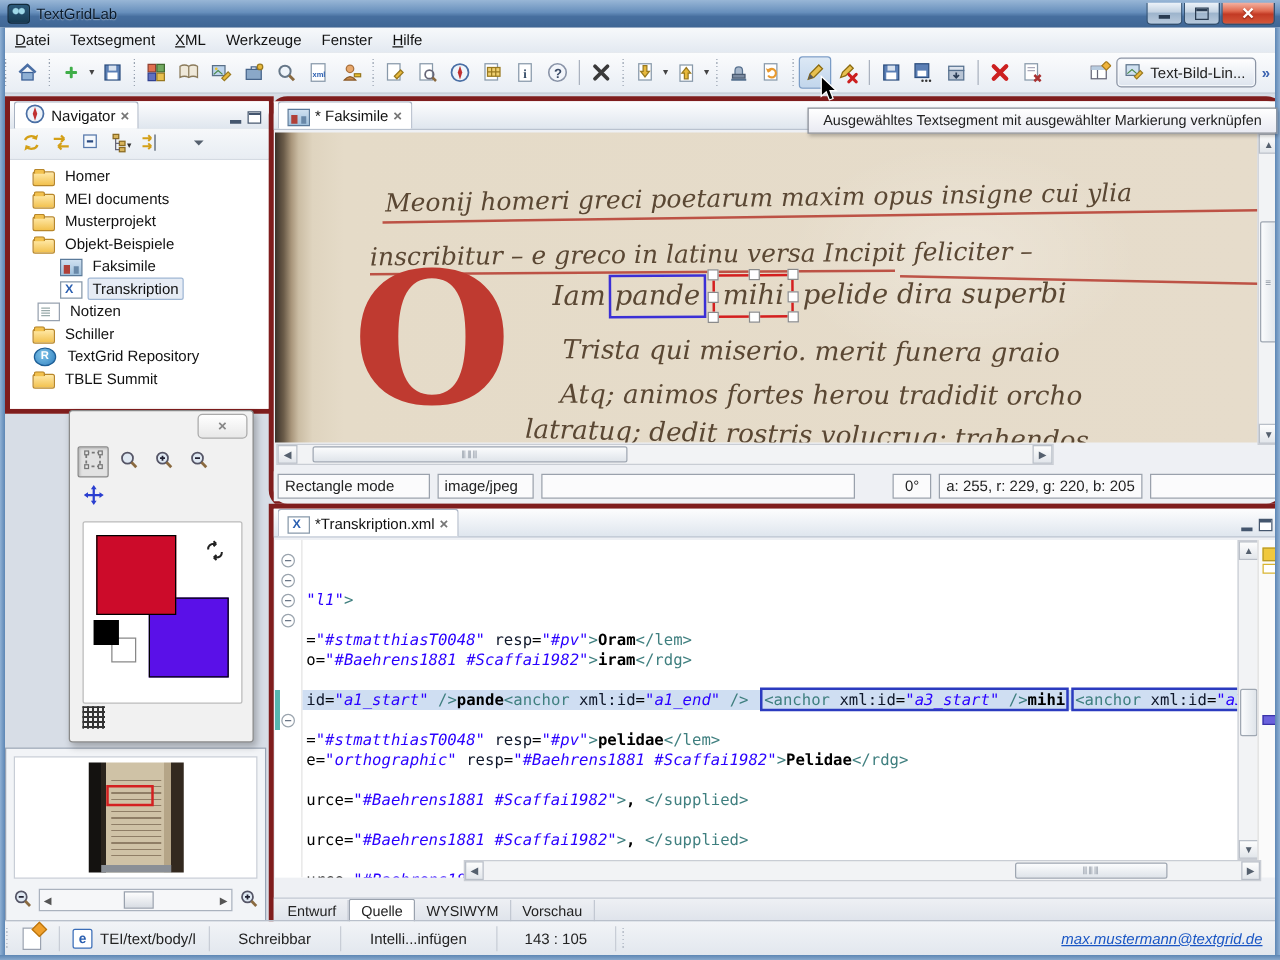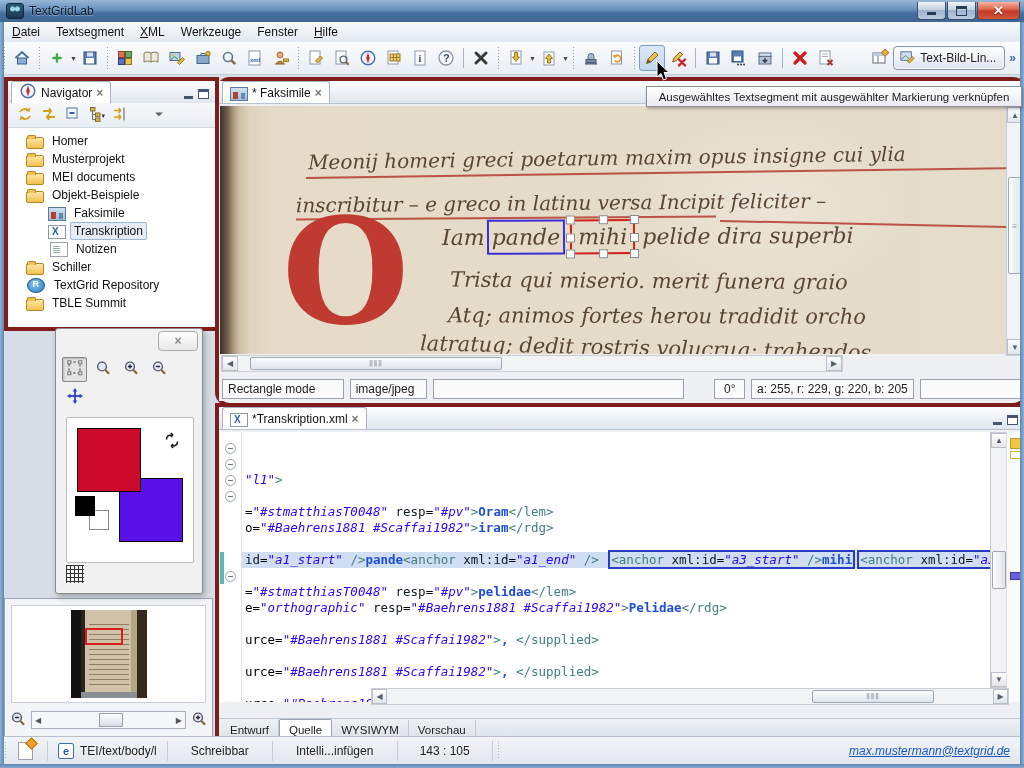--- a/index.html
+++ b/index.html
@@ -154,21 +154,21 @@
   
   #editorview{left:215px;top:403px;width:805px;height:332px;background:#eef0f4;}
   .ed-area{position:absolute;left:1px;top:25px;right:34px;bottom:37px;background:#fff;overflow:hidden;}
   .ed-foldbar{position:absolute;left:0;top:0;bottom:0;width:21px;background:#fff;border-right:1px solid #e4e4e4;}
   .ed-lines{position:absolute;left:22px;top:0;right:0;bottom:0;font-family:"DejaVu Sans Mono",monospace;font-size:12.5px;}
   .cl{position:absolute;left:0;right:0;height:16px;line-height:16px;white-space:nowrap;padding-left:3px;}
   .cl.hl{background:#cfdef2;}
   .fold{position:absolute;left:5px;width:9px;height:9px;border:1px solid #9aa4ae;border-radius:50%;background:#fff;}
   .fold:after{content:"";position:absolute;left:1.5px;top:3.5px;width:5px;height:1px;background:#6a7686;}
   .c-pl{color:#000}.c-attr{color:#0f172a}.c-val{color:#2a00ff;font-style:italic}
-  .c-tag{color:#3f7f7f}.c-txt{color:#1d4ed8;font-weight:bold}
+  .c-tag{color:#3f7f7f}.c-txt{color:#000000;font-weight:bold}
   .tokbox{border:2px solid #2b3bbf;padding:0 1px;margin-left:2px;}
   .diffbar{position:absolute;left:0px;top:0;width:4px;background:#58b8b0;}
 
   .ed-vscroll{left:771px;top:25px;width:16px;height:254px;}
   .ed-ruler{position:absolute;right:1px;top:25px;width:16px;height:270px;background:#fafafa;border-left:1px solid #ddd;}
   .mark{position:absolute;left:3px;}
   .mark.y1{top:6px;width:9px;height:9px;background:#f0c83c;border:1px solid #b89a28;}
   .mark.y2{top:19px;width:9px;height:6px;background:#fff;border:1px solid #d8b430;}
   .mark.p1{top:140px;width:10px;height:6px;background:#6a62dc;border:1px solid #3a34a8;}
 
@@ -628,39 +628,39 @@
             </svg></span>
         </span>
       </div>
     <div class="nav-tree" id="navTree">
         <div class="trow" style="padding-left: 18px;">
           <span class="ticon i-folder"></span>
           <span class="lab">Homer</span>
         </div>
         <div class="trow" style="padding-left: 18px;">
           <span class="ticon i-folder"></span>
-          <span class="lab">Musterprojekt</span>
+          <span class="lab">MEI documents</span>
         </div>
         <div class="trow" style="padding-left: 18px;">
           <span class="ticon i-folder"></span>
-          <span class="lab">MEI documents</span>
+          <span class="lab">Musterprojekt</span>
         </div>
         <div class="trow" style="padding-left: 18px;">
           <span class="ticon i-folder"></span>
           <span class="lab">Objekt-Beispiele</span>
         </div>
         <div class="trow" style="padding-left: 40px;">
           <span class="ticon i-image"></span>
           <span class="lab">Faksimile</span>
         </div>
         <div class="trow sel" style="padding-left: 40px;">
           <span class="ticon i-xml"></span>
           <span class="lab">Transkription</span>
         </div>
-        <div class="trow" style="padding-left: 40px;">
+        <div class="trow" style="padding-left: 20px;">
           <span class="ticon i-doc"></span>
           <span class="lab">Notizen</span>
         </div>
         <div class="trow" style="padding-left: 18px;">
           <span class="ticon i-folder"></span>
           <span class="lab">Schiller</span>
         </div>
         <div class="trow" style="padding-left: 18px;">
           <span class="ticon i-repo"></span>
           <span class="lab">TextGrid Repository</span>

